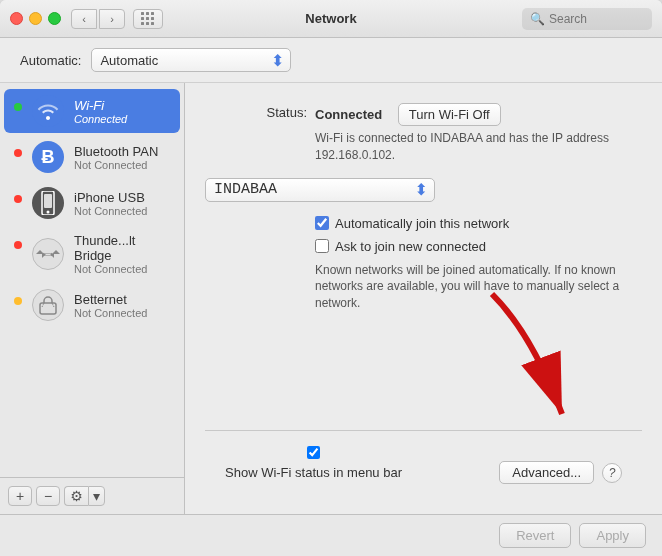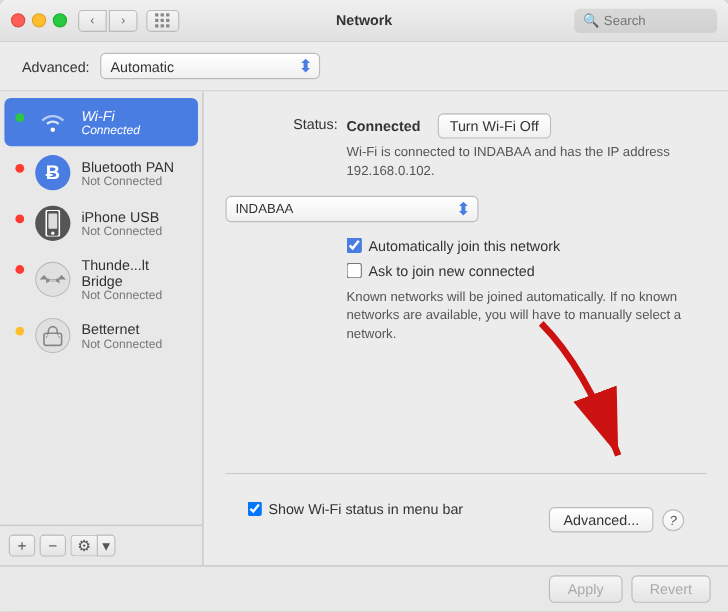--- a/index.html
+++ b/index.html
@@ -359,22 +359,23 @@
       border-radius: 5px;
       padding: 2px 6px 2px 8px;
       width: 230px;
       height: 24px;
       cursor: pointer;
       background: linear-gradient(to bottom, #ffffff, #f0f0f0);
     }
 
     .network-select-text {
       flex: 1;
-      font-size: 12px;
-      color: #333;
+      font-size: 15px;
+      color: #333;
+      font-family: Liberation Mono, monospace;
     }
 
     .network-select-arrow {
       color: #4a7de2;
       font-size: 16px;
     }
 
     
     .checkbox-row {
       display: flex;
@@ -411,20 +412,21 @@
       padding: 10px 20px;
       border-top: 1px solid #c8c8c8;
       background: #ececec;
       margin-top: auto;
     }
 
     .show-wifi-check {
       display: flex;
       align-items: center;
       gap: 6px;
+      flex-direction: column;
     }
 
     .bottom-right {
       margin-left: auto;
       display: flex;
       align-items: center;
       gap: 8px;
       margin-top: 20px;
     }
 
@@ -518,21 +520,21 @@
       </div>
     </div>
     <div class="titlebar-title">Network</div>
     <div class="search-box">
       <span>🔍</span>
       <input type="text" placeholder="Search" style="">
     </div>
   </div>
 
   <div class="location-bar">
-    <span class="location-label">Advanced:</span>
+    <span class="location-label">Automatic:</span>
     <div class="location-select">
       <span class="location-select-text">Automatic</span>
       <span class="location-select-arrow">⬍</span>
     </div>
   </div>
 
   <div class="main-content">
 
     <div class="sidebar">
       <div class="sidebar-list">
@@ -672,17 +674,17 @@
         <div class="bottom-right">
           <button class="advanced-btn">Advanced...</button>
           <div class="help-btn">?</div>
         </div>
       </div>
 
     </div>
   </div>
 
   <div class="window-footer">
+    <button class="footer-action-btn" disabled="">Revert</button>
     <button class="footer-action-btn" disabled="">Apply</button>
-    <button class="footer-action-btn" disabled="">Revert</button>
   </div>
 
 </div>
 
 </body></html>

